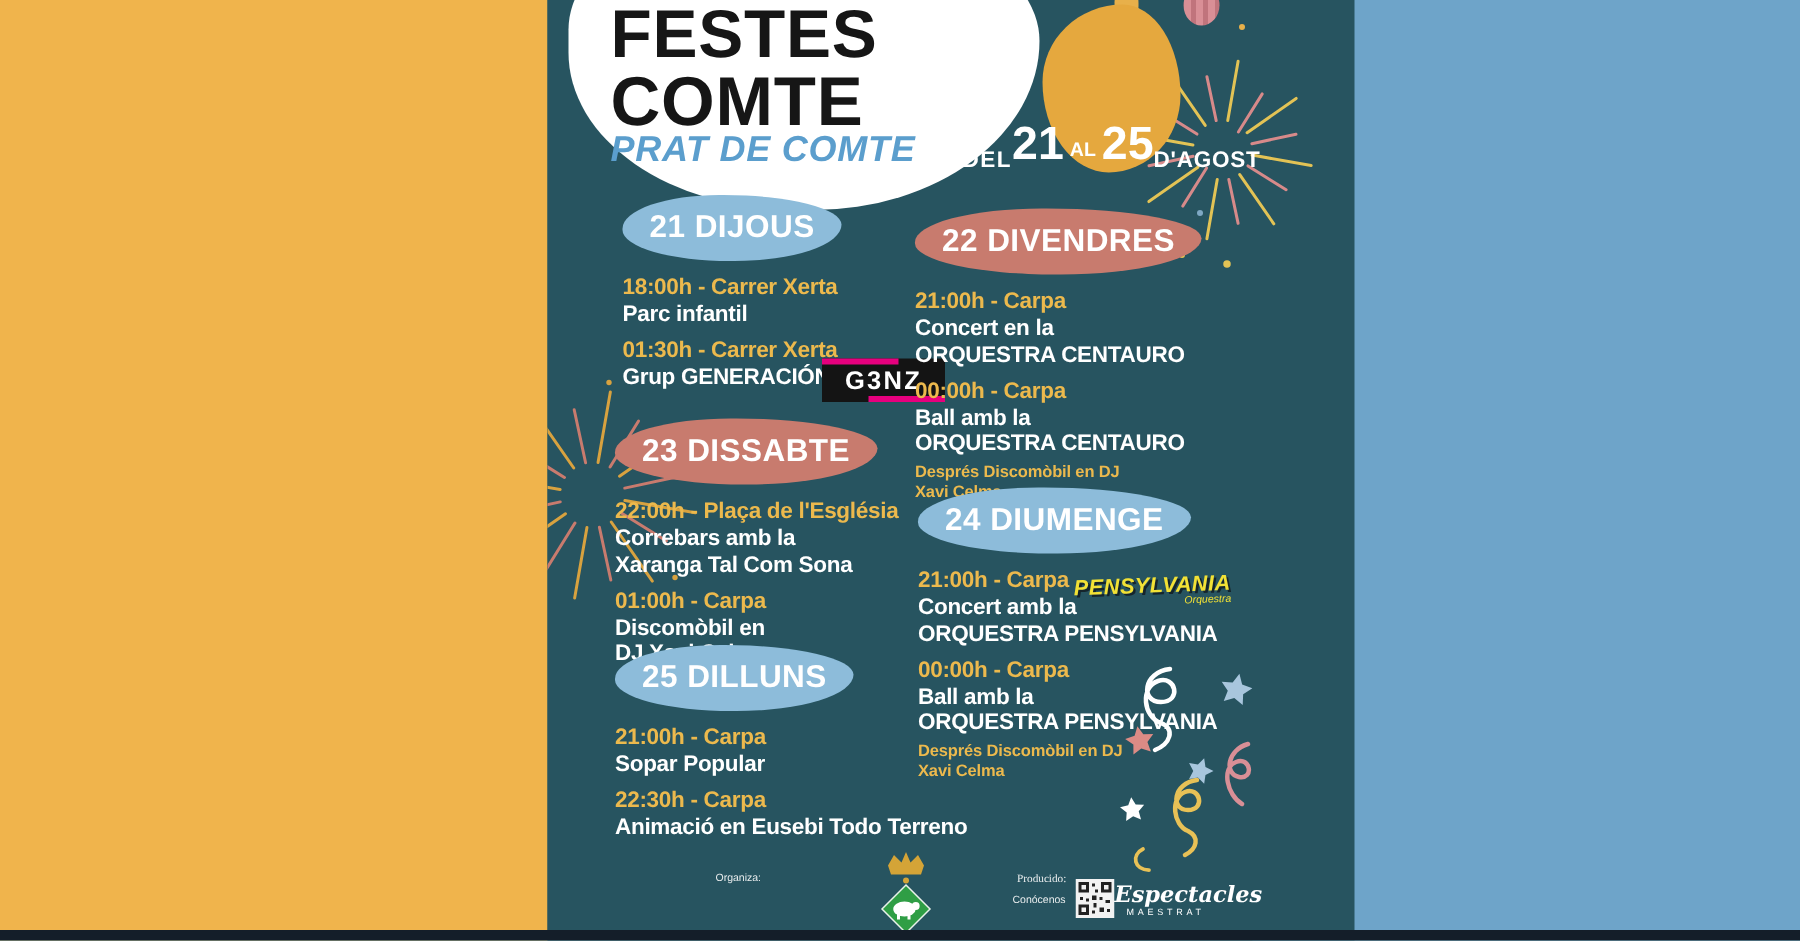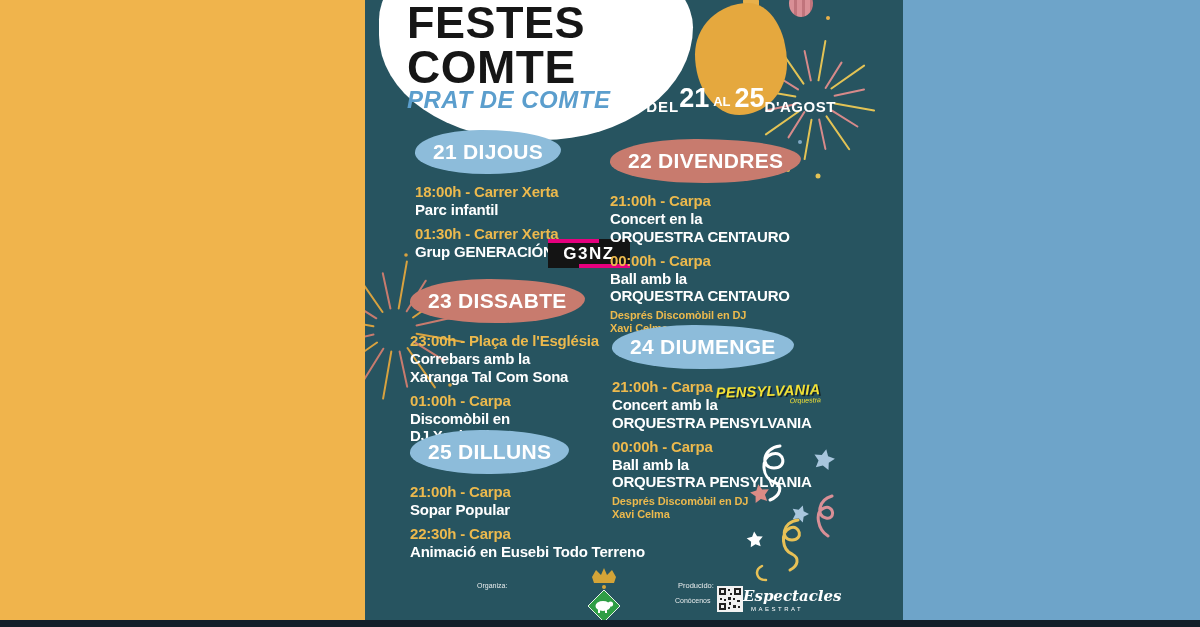--- a/index.html
+++ b/index.html
@@ -27,21 +27,21 @@
   .title.l1{top:-3px;font-size:45px;}
   .title.l2{top:40px;font-size:46px;}
   .title.sub{top:86px;font-size:24px;color:var(--subtitle-text);letter-spacing:.5px;font-style:italic;}
 
   
   .date-badge{position:absolute;left:330px;top:3px;width:92px;height:112px;background:var(--badge-bg);
     border-radius:58% 42% 52% 48% / 46% 54% 46% 54%;z-index:6;color:#fff;font-weight:bold;
     display:flex;align-items:flex-end;justify-content:center;padding-top:6px;}
   .date-badge .pre{font-size:15px;letter-spacing:1px;}
   .date-badge .big-row{display:flex;align-items:center;gap:4px;margin:1px 0;}
-  .date-badge .big{font-size:27px;}
+  .date-badge .big{font-size:31px;}
   .date-badge .mid{font-size:13px;margin-top:6px;}
   .date-badge .month{font-size:15px;letter-spacing:.5px;}
 
   
   .day{position:absolute;z-index:10;}
   .day-blob{display:inline-block;color:#fff;font-weight:bold;font-size:21px;letter-spacing:.3px;
     padding:10px 18px;border-radius:45% 55% 50% 50% / 52% 46% 56% 48%;white-space:nowrap;}
   .events{margin-top:9px;}
   .event{margin-top:7px;}
   .event:first-child{margin-top:0;}
@@ -211,21 +211,21 @@
             <div>Xavi Celma</div>
           </div>
         </div>
       </div>
     </section>
 
     <section class="day" style="left:45px;top:279px;width:230px;">
       <span class="day-blob" style="background: rgb(200, 123, 110);">23 DISSABTE</span>
       <div class="events">
         <div class="event">
-          <div class="time">23:00h - Plaça de l'Església</div>
+          <div class="time">22:00h - Plaça de l'Església</div>
           <div class="line">Correbars amb la</div>
           <div class="line">Xaranga Tal Com Sona</div>
         </div>
         <div class="event">
           <div class="time">01:00h - Carpa</div>
           <div class="line">Discomòbil en</div>
           <div class="line">DJ Xavi Celma</div>
         </div>
       </div>
     </section>
@@ -273,21 +273,21 @@
     <svg class="crest" width="40" height="58" viewBox="0 0 40 58">
       <path d="M8 11 L12 4 L17 9 L20 2 L23 9 L28 4 L32 11 L30 17 L10 17 Z" fill="#d4a437"></path>
       <circle cx="20" cy="21" r="2" fill="#d4a437"></circle>
       <polygon points="20,24 36,40 20,56 4,40" fill="#2f9e45" stroke="#e9f2ea" stroke-width="1"></polygon>
       <ellipse cx="19" cy="40" rx="7.5" ry="5" fill="#fff"></ellipse>
       <circle cx="26.5" cy="38" r="2.6" fill="#fff"></circle>
       <rect x="14" y="43" width="2" height="4" fill="#fff"></rect>
       <rect x="21" y="43" width="2" height="4" fill="#fff"></rect>
     </svg>
 
-    <div class="footer-label" style="left:313px;top:581px;font-size:7.5px;">Producido:</div>
+    <div class="footer-label" style="left:313px;top:581px;font-size:7.5px;font-family:Liberation Serif, serif;">Producido:</div>
     <div class="footer-label" style="left:310px;top:597px;">Conócenos</div>
 
     <svg class="qr" width="26" height="26" viewBox="0 0 26 26">
       <rect width="26" height="26" fill="#f2f2f2"></rect>
       <rect x="2" y="2" width="7" height="7" fill="#222"></rect>
         <rect x="4" y="4" width="3" height="3" fill="#f2f2f2"></rect>
       <rect x="17" y="2" width="7" height="7" fill="#222"></rect>
         <rect x="19" y="4" width="3" height="3" fill="#f2f2f2"></rect>
       <rect x="2" y="17" width="7" height="7" fill="#222"></rect>
         <rect x="4" y="19" width="3" height="3" fill="#f2f2f2"></rect>

